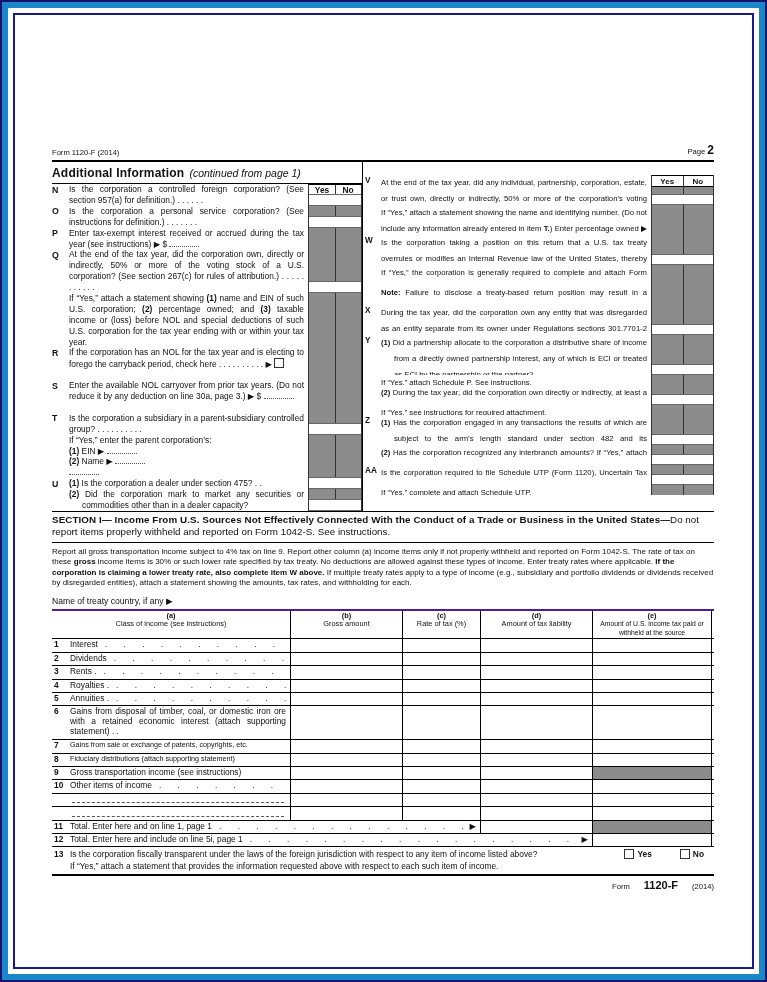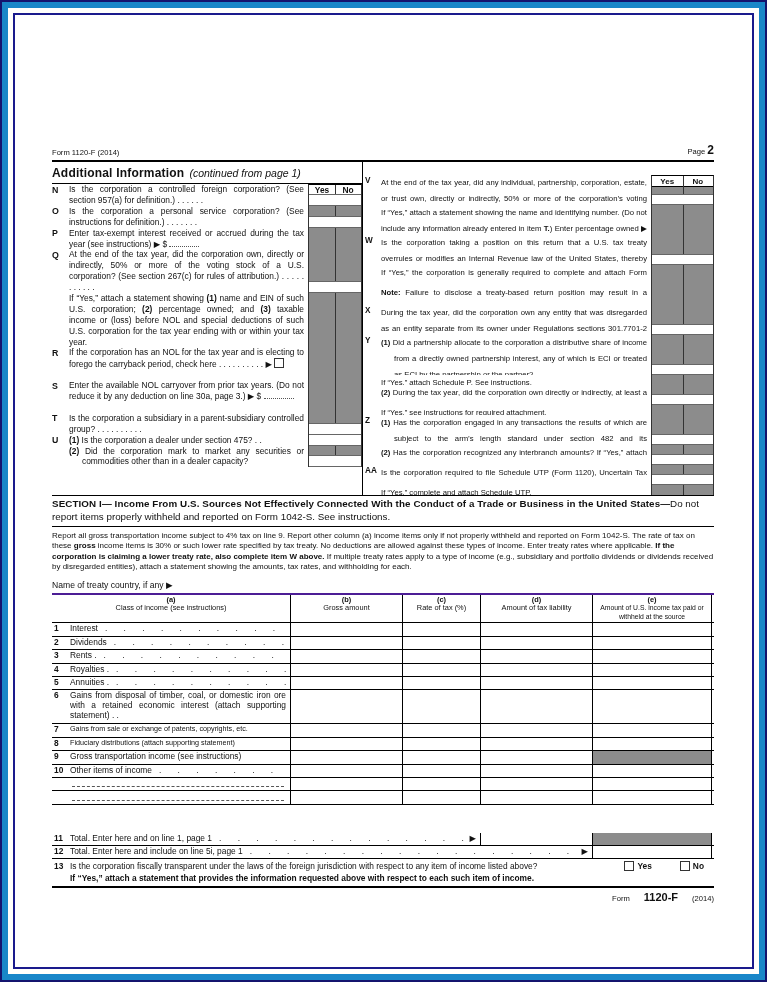--- a/index.html
+++ b/index.html
@@ -67,21 +67,21 @@
   .rlbl .txt{white-space:nowrap;}
   .rlbl.wrap .txt{white-space:normal;text-align:justify;padding-right:4px;}
   .leader{flex:1;overflow:hidden;white-space:nowrap;letter-spacing:7px;padding-left:7px;color:#222;}
   .small .rlbl .txt{font-size:7.2px;}
   .dashline{flex:1;align-self:flex-end;border-bottom:1px dashed #555;margin:0 6px 3px 2px;height:1px;}
   .gray{background:#8c8c8c;}
   .t13{font-size:8.4px;border-bottom:2px solid #000;padding-bottom:3px;}
   .t13 .l1{display:flex;align-items:center;padding-top:2px;}
   .t13 .cbl{font-weight:bold;margin:0 0 0 3px;}
   .t13 .sp2{width:28px;}
-  .t13 .l2{padding-left:18px;padding-top:2px;font-weight:bold;}
+  .t13 .l2{padding-left:18px;padding-top:2px;}
   .tfoot{display:flex;justify-content:flex-end;align-items:baseline;font-size:7.6px;padding-top:3px;gap:14px;}
   .tfoot .fid{font-weight:bold;font-size:11px;}
 </style>
 </head>
 <body>
 
 <div class="frame">
  <div class="frame-gap">
   <div class="frame-inner">
    <div class="content">
@@ -156,20 +156,27 @@
                 </div>
                 <div class="qrow">
                   <div class="qletter">T</div>
                   <div class="qtext" style="height:21.8px">Is the corporation a subsidiary in a parent-subsidiary controlled group?  .     .     .     .     .     .     .     .     .     .</div>
                   <div class="qans" style="height:21.8px">
                     <div class="yn-div"></div>
                     <div class="yn-ans" style="height:11.9px"></div>
                   </div>
                 </div>
                 <div class="qrow">
+                  <div class="qletter"></div>
+                  <div class="qtext" style="height:43.6px">If “Yes,” enter the parent corporation’s:<br><b>(1)</b>  EIN ▶ <span class="dotfill grow"></span><br><b>(2)</b>  Name ▶ <span class="dotfill grow"></span><br><span class="dotfill grow"></span></div>
+                  <div class="qans" style="height:43.6px">
+                    <div class="yn-div"></div>
+                  </div>
+                </div>
+                <div class="qrow">
                   <div class="qletter">U</div>
                   <div class="qtext" style="height:10.9px"><b>(1)</b> Is the corporation a dealer under section 475? .     .</div>
                   <div class="qans" style="height:10.9px">
                     <div class="yn-div"></div>
                     <div class="yn-ans" style="height:11.9px"></div>
                   </div>
                 </div>
                 <div class="qrow">
                   <div class="qletter"></div>
                   <div class="qtext indent" style="height:21.8px"><b>(2)</b> Did the corporation mark to market any securities or commodities other than in a dealer capacity?</div>
@@ -469,21 +476,21 @@
             <div class="trow" style="min-height:13.4px">
               <div class="c-a">
                 <span class="rnum"></span>
                 <span class="dashline"></span>
               </div>
               <div class="c-b"></div>
               <div class="c-c"></div>
               <div class="c-d"></div>
               <div class="c-e"></div>
             </div>
-            <div class="trow" style="min-height:13.4px;font-size:8.4px;margin-top:28px;">
+            <div class="trow" style="min-height:13.4px;font-size:8.4px;">
               <div style="width:428px;flex:none;display:flex;box-sizing:border-box;">
                 <span class="rnum">11</span>
                 <span class="rlbl">
                   <span class="txt">Total. Enter here and on line 1, page 1</span>
                   <span class="leader">. . . . . . . . . . . . . . . .</span>
                   <span style="padding:0 4px;">▶</span>
                 </span>
               </div>
               <div class="c-d"></div>
               <div class="c-e gray"></div>

